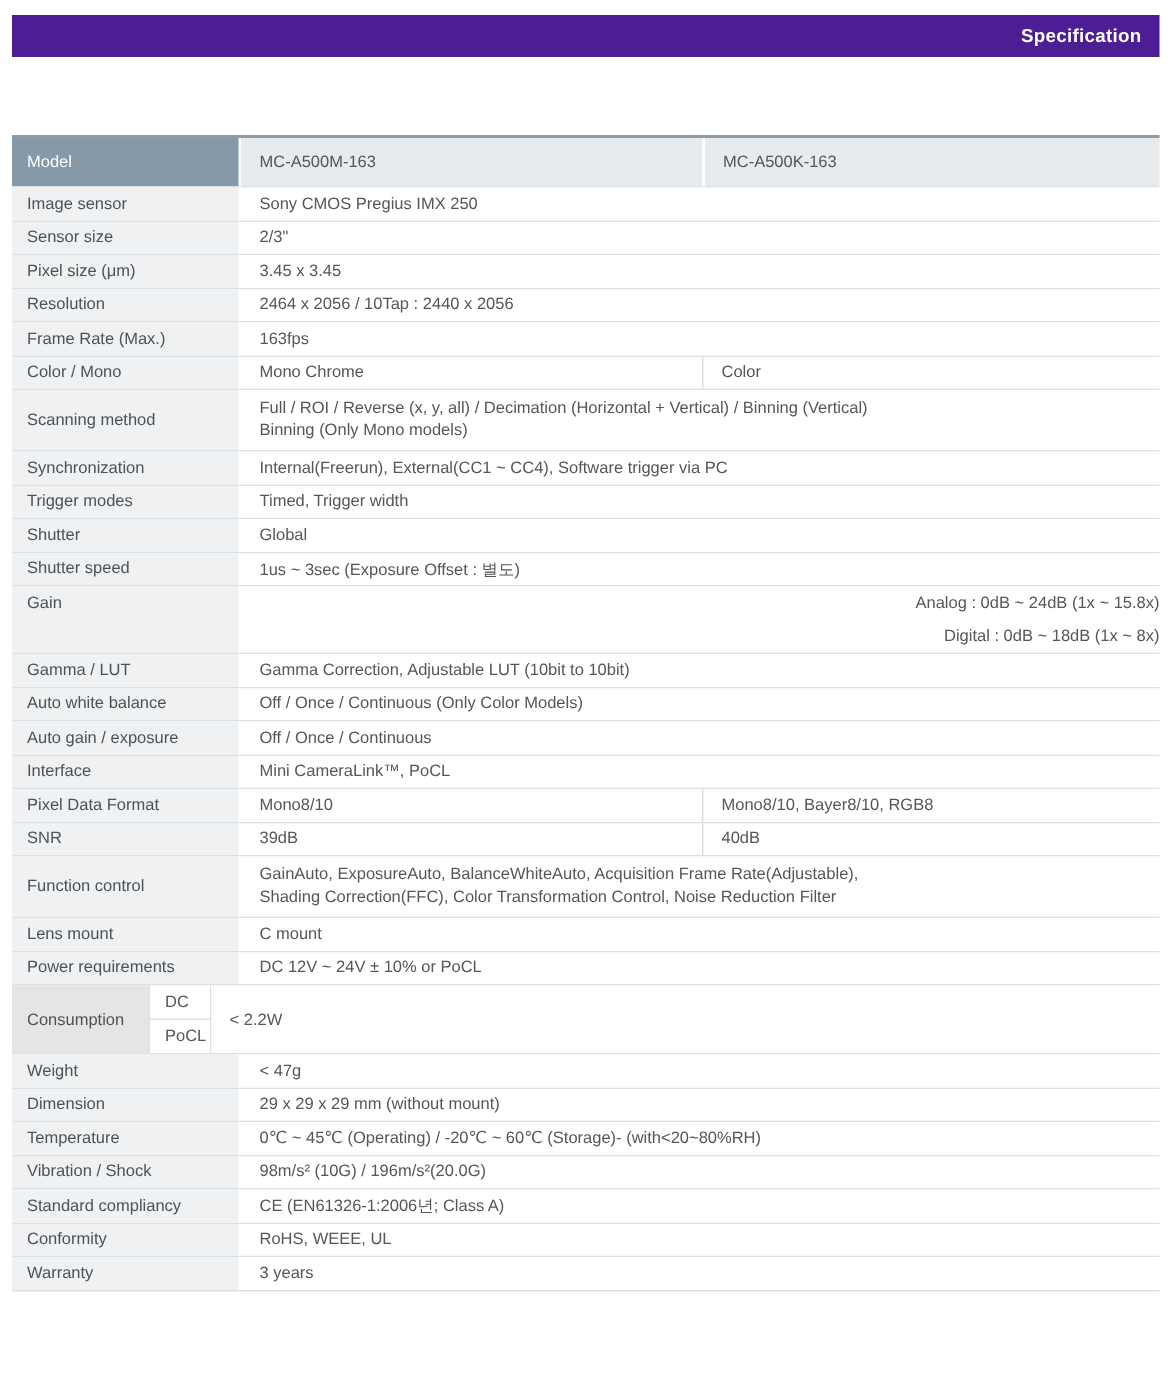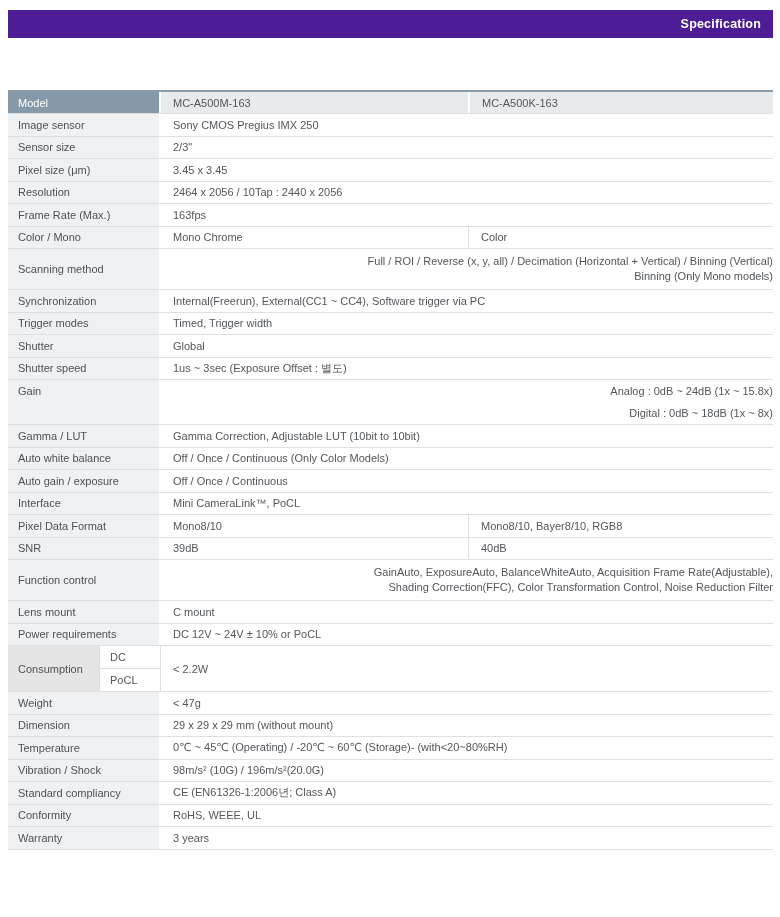--- a/index.html
+++ b/index.html
@@ -10,21 +10,21 @@
   .topbar { position:absolute; left:8px; top:10px; width:765px; height:28px;
     background:#4c1d95; display:flex; align-items:center; justify-content:flex-end; }
   .topbar-title { color:#ffffff; font-size:12.5px; font-weight:700;
     padding-right:12px; letter-spacing:.2px; }
 
   .spec-table { position:absolute; left:8px; top:90px; width:765px;
     border-top:2px solid #8A9BA9; font-size:11px; color:#53575B; }
 
   .row { display:flex; align-items:stretch; border-bottom:1px solid #DCE0E3; }
   .row.regular { height:22.5px; }
-  .row.header  { height:22px; }
+  .row.header  { height:33px; }
   .row.tall42  { height:41px; }
   .row.tall45  { height:45px; }
   .row.tall46  { height:46px; }
 
   .label-cell { width:153px; flex:none; background:#EFF1F2; color:#4D5256;
     display:flex; align-items:center; padding-left:10px; border-right:2px solid #ffffff; }
   .label-cell.top { align-items:flex-start; padding-top:5px; }
 
   .header .label-cell { background:#8599A8; color:#ffffff; }
 
@@ -33,28 +33,28 @@
 
   .value-area { flex:1; display:flex; min-width:0; }
   .value-cell { display:flex; align-items:center; padding-left:12px;
     background:#ffffff; min-width:0; }
   .value-cell.full { flex:1; }
   .value-cell.col1 { width:307px; flex:none; }
   .value-cell.col2 { flex:1; border-left:1px solid #DCE0E3; }
   .header .value-cell { background:#E8EBED; }
   .header .value-cell.col2 { border-left:2px solid #ffffff; }
 
-  .value-cell.lines { flex-direction:column; align-items:flex-end; justify-content:center; }
+  .value-cell.lines { flex-direction:column; align-items:flex-start; justify-content:center; }
   .value-cell.lines .line { line-height:15px; }
   .value-cell.spread { flex-direction:column; align-items:flex-end; padding-left:0; }
   .value-cell.spread .band { flex:1; display:flex; align-items:center; padding-left:12px; }
 
   .consumption-label { width:92px; flex:none; background:#e5e5e5; color:#4D5256;
     display:flex; align-items:center; padding-left:10px; border-right:1px solid #DCE0E3; }
-  .subcol { width:61px; flex:none; display:flex; flex-direction:column;
+  .subcol { width:41px; flex:none; display:flex; flex-direction:column;
     background:#ffffff; border-right:1px solid #DCE0E3; }
   .subcell { flex:1; display:flex; align-items:center; padding-left:10px; }
   .subcell.first { border-bottom:1px solid #DCE0E3; }
 </style>
 </head>
 <body>
 
 <div class="topbar">
   <span class="topbar-title">Specification</span>
 </div>

